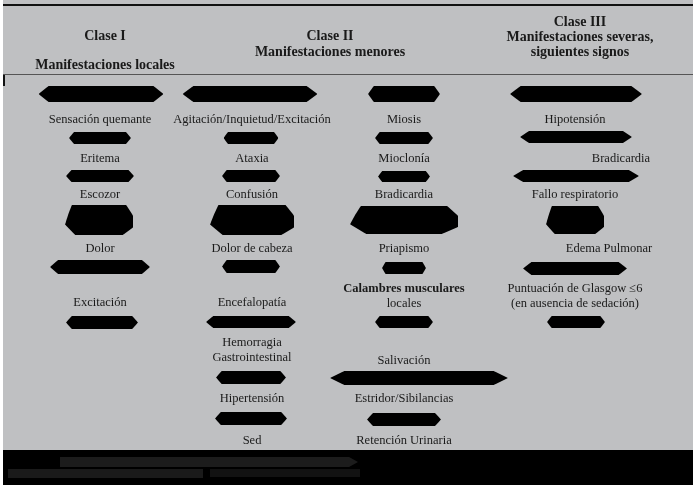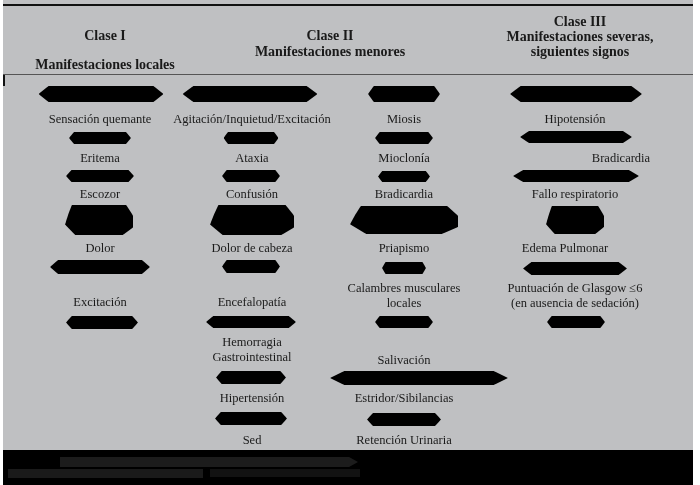--- a/index.html
+++ b/index.html
@@ -76,37 +76,37 @@
 
 <div class="blob" style="left:404px;top:86px;width:72px;height:16px;"></div>
 <div class="txt" style="left:404px;top:112px;">Miosis</div>
 <div class="blob" style="left:404px;top:132px;width:58px;height:12px;"></div>
 <div class="txt" style="left:404px;top:151px;">Mioclonía</div>
 <div class="blob" style="left:404px;top:171px;width:52px;height:11px;"></div>
 <div class="txt" style="left:404px;top:187px;">Bradicardia</div>
 <div class="blob tall" style="left:404px;top:206px;width:108px;height:28px;"></div>
 <div class="txt" style="left:404px;top:241px;">Priapismo</div>
 <div class="blob" style="left:404px;top:262px;width:44px;height:12px;"></div>
-<div class="txt" style="left:404px;top:281px;">Calambres musculares</div>
+<div class="txt" style="left:404px;top:281px;font-weight:bold;">Calambres musculares</div>
 <div class="txt" style="left:404px;top:296px;">locales</div>
 <div class="blob" style="left:404px;top:316px;width:58px;height:12px;"></div>
 <div class="txt" style="left:404px;top:353px;">Salivación</div>
 <div class="blob" style="left:419px;top:371px;width:178px;height:14px;"></div>
 <div class="txt" style="left:404px;top:391px;">Estridor/Sibilancias</div>
 <div class="blob" style="left:404px;top:413px;width:74px;height:13px;"></div>
 <div class="txt" style="left:404px;top:433px;text-align:right;">Retención Urinaria</div>
 
 <div class="blob" style="left:576px;top:86px;width:132px;height:16px;"></div>
 <div class="txt" style="left:575px;top:112px;">Hipotensión</div>
 <div class="blob" style="left:576px;top:131px;width:112px;height:12px;"></div>
 <div class="txt" style="left:581px;top:151px;margin-left:40px;">Bradicardia</div>
 <div class="blob" style="left:576px;top:170px;width:126px;height:12px;"></div>
 <div class="txt" style="left:575px;top:187px;">Fallo respiratorio</div>
 <div class="blob tall" style="left:575px;top:206px;width:58px;height:28px;"></div>
-<div class="txt" style="left:565px;top:241px;text-align:center;">Edema Pulmonar</div>
+<div class="txt" style="left:609px;top:241px;text-align:center;">Edema Pulmonar</div>
 <div class="blob" style="left:575px;top:262px;width:104px;height:13px;"></div>
 <div class="txt" style="left:575px;top:281px;">Puntuación de Glasgow  ≤6</div>
 <div class="txt" style="left:575px;top:296px;">(en ausencia de sedación)</div>
 <div class="blob" style="left:576px;top:316px;width:58px;height:12px;"></div>
 
 <div class="footer"></div>
 <div class="foot-line1"></div>
 <div class="foot-line2"></div>
 <div class="foot-line3"></div>
 <div class="rightedge"></div>

